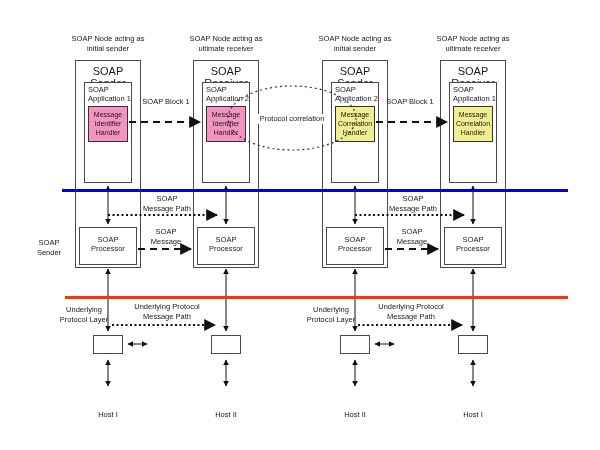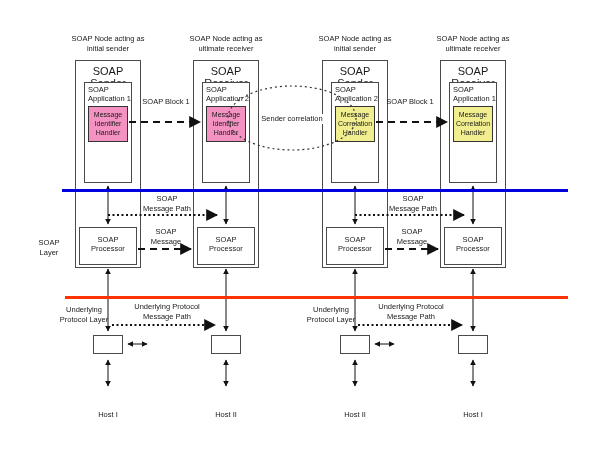--- a/index.html
+++ b/index.html
@@ -163,21 +163,21 @@
       <line x1="112" y1="313" x2="215" y2="313" stroke-dasharray="2 2.5" marker-end="url(#ah)"></line>
       <line x1="358" y1="313" x2="462" y2="313" stroke-dasharray="2 2.5" marker-end="url(#ah)"></line>
     </g>
 
     <ellipse cx="292" cy="106" rx="64" ry="32" fill="none" stroke="#333" stroke-width="1.2" stroke-dasharray="2 3"></ellipse>
   </svg>
 
   <div class="lbl cc" style="left:166px;top:85px;">SOAP Block 1</div>
   <div class="lbl cc" style="left:410px;top:85px;">SOAP Block 1</div>
 
-  <div class="lbl cc whitebg" style="left:292px;top:102px;">Sender correlation</div>
+  <div class="lbl cc whitebg" style="left:292px;top:102px;">Protocol correlation</div>
 
   <div class="lbl cc" style="left:167px;top:182px;">
     <div>SOAP</div>
     <div>Message Path</div>
   </div>
   <div class="lbl cc" style="left:413px;top:182px;">
     <div>SOAP</div>
     <div>Message Path</div>
   </div>
 
@@ -185,21 +185,21 @@
     <div>SOAP</div>
     <div>Message</div>
   </div>
   <div class="lbl cc" style="left:412px;top:215px;">
     <div>SOAP</div>
     <div>Message</div>
   </div>
 
   <div class="lbl cc" style="left:49px;top:226px;">
     <div>SOAP</div>
-    <div>Layer</div>
+    <div>Sender</div>
   </div>
 
   <div class="lbl cc" style="left:84px;top:293px;">
     <div>Underlying</div>
     <div>Protocol Layer</div>
   </div>
   <div class="lbl cc" style="left:331px;top:293px;">
     <div>Underlying</div>
     <div>Protocol Layer</div>
   </div>

